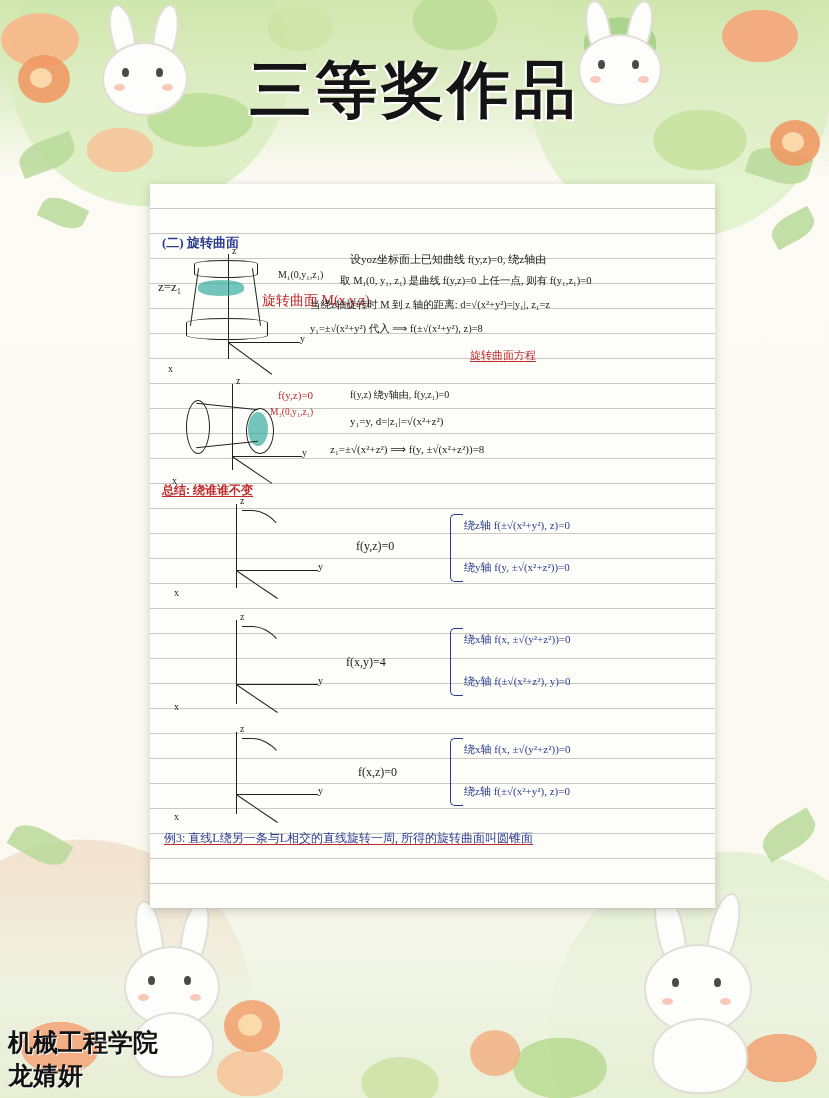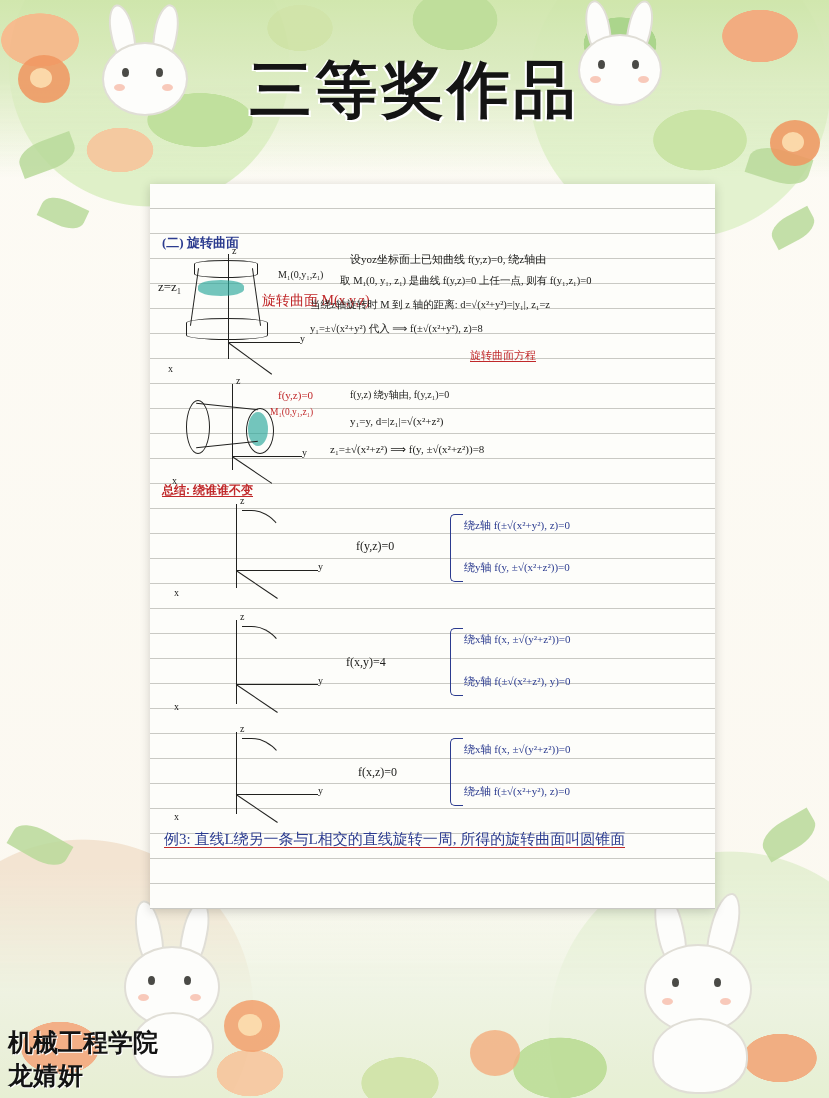--- a/index.html
+++ b/index.html
@@ -351,21 +351,21 @@
     <div class="note ink-black" style="left:168px;top:602px;font-size:10px;">y</div>
     <div class="axis d" style="left:86px;top:610px;width:50px;transform:rotate(34deg);"></div>
     <div class="note ink-black" style="left:24px;top:628px;font-size:10px;">x</div>
     <div class="curve" style="left:92px;top:554px;width:46px;height:56px;border-width:1.4px 1.4px 0 0;border-radius:0 80% 0 0;"></div>
 
     <div class="note ink-black" style="left:208px;top:582px;font-size:12px;">f(x,z)=0</div>
     <div class="brace" style="left:300px;top:554px;width:12px;height:66px;"></div>
     <div class="note ink-blue" style="left:314px;top:560px;font-size:11px;">绕x轴  f(x, ±√(y²+z²))=0</div>
     <div class="note ink-blue" style="left:314px;top:602px;font-size:11px;">绕z轴  f(±√(x²+y²), z)=0</div>
 
-    <div class="note ink-blue underline-red" style="left:14px;top:648px;font-size:15px;">例3: 直线L绕另一条与L相交的直线旋转一周, 所得的旋转曲面叫圆锥面</div>
+    <div class="note ink-blue underline-red" style="left:14px;top:648px;font-size:12px;">例3: 直线L绕另一条与L相交的直线旋转一周, 所得的旋转曲面叫圆锥面</div>
   </div>
 
   <div id="credits">
     <div>机械工程学院</div>
     <div>龙婧妍</div>
   </div>
 
 </div>
 
 </body></html>

